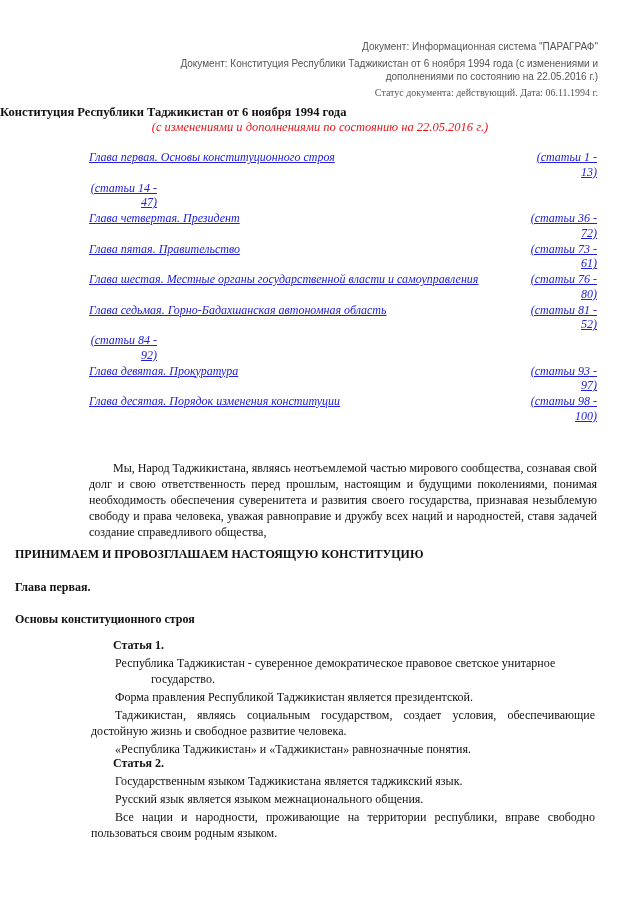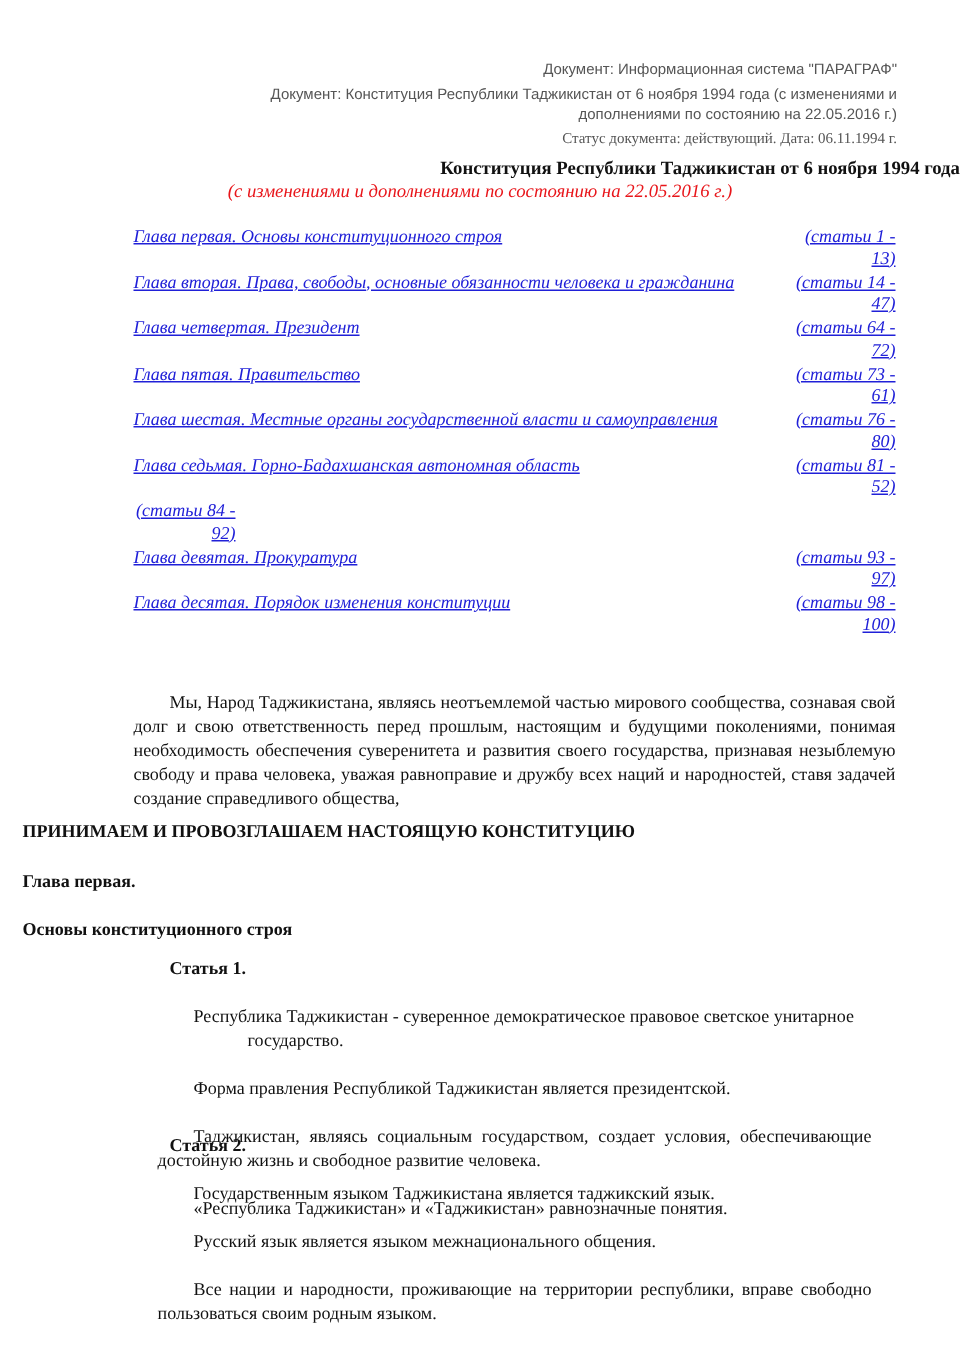--- a/index.html
+++ b/index.html
@@ -1,35 +1,35 @@
 <!DOCTYPE html>
 <html><head>
   <meta charset="utf-8">
   <style>
     html, body { margin: 0; padding: 0; background: #ffffff; }
     body { width: 640px; height: 905px; position: relative; overflow: hidden; font-family: "Liberation Serif", serif; color: #111; }
     .meta { position: absolute; right: 42px; text-align: right; font-family: "Liberation Sans", sans-serif; font-size: 10px; color: #555; line-height: 13px; }
     .meta1 { top: 40px; }
     .meta2 { top: 57px; width: 470px; }
     .meta3 { top: 86px; font-family: Liberation Serif, serif; }
-    .title { position: absolute; top: 105px; left: 0; width: 640px; text-align: right; font-weight: bold; font-size: 12.5px; }
+    .title { position: absolute; top: 105px; left: 0; width: 640px; text-align: left; font-weight: bold; font-size: 12.5px; }
     .subtitle { position: absolute; top: 120px; left: 0; width: 640px; text-align: center; font-style: italic; color: #e8161b; font-size: 12.5px; }
     .toc { position: absolute; top: 150px; left: 89px; width: 508px; }
     .toc-row { display: flex; justify-content: space-between; font-style: italic; font-size: 12px; line-height: 14.5px; margin-bottom: 1.5px; }
     .toc-row a { color: #2020d8; text-decoration: underline; }
     .toc-left { width: 425px; text-align: justify; }
     .toc-right { width: 68px; text-align: right; }
     .preamble { position: absolute; top: 460px; left: 89px; width: 508px; font-size: 12px; line-height: 16px; text-align: justify; text-indent: 24px; }
     .center-bold { position: absolute; left: 15px; width: 640px; text-align: left; font-weight: bold; font-size: 12px; }
     .proclaim { top: 547px; }
     .chapter { top: 580px; }
     .chapter-name { top: 612px; }
     .article { position: absolute; left: 89px; width: 508px; font-size: 12px; line-height: 16px; }
     .article-title { font-weight: bold; padding-left: 24px; }
-    .article p { margin: 16px; text-indent: 24px; text-align: justify; }
+    .article p { margin: 2px; text-indent: 24px; text-align: justify; }
     .article p.hang { padding-left: 24px; text-indent: 0; }
     .article p.hang .cont { display: block; padding-left: 36px; }
     .a1 { top: 637px; }
     .a2 { top: 755px; }
   </style>
 </head>
 <body>
 
 <div class="meta meta1">Документ: Информационная система "ПАРАГРАФ"</div>
 <div class="meta meta2">Документ: Конституция Республики Таджикистан от 6 ноября 1994 года (с изменениями и дополнениями по состоянию на 22.05.2016 г.)</div>
@@ -37,26 +37,25 @@
 
 <div class="title">Конституция Республики Таджикистан от 6 ноября 1994 года</div>
 <div class="subtitle">(с изменениями и дополнениями по состоянию на 22.05.2016 г.)</div>
 
 <div class="toc">
   <div class="toc-row">
     <div class="toc-left"><a>Глава первая. Основы конституционного строя</a></div>
     <div class="toc-right"><a>(статьи 1 - 13)</a></div>
   </div>
   <div class="toc-row">
-    <div class="toc-left"><a>Глава вторая. Права, свободы, основные обязанности человека и гражданина</a></div>
     <div class="toc-right"><a>(статьи 14 - 47)</a></div>
   </div>
   <div class="toc-row">
     <div class="toc-left"><a>Глава четвертая. Президент</a></div>
-    <div class="toc-right"><a>(статьи 64 - 72)</a></div>
+    <div class="toc-right"><a>(статьи 36 - 72)</a></div>
   </div>
   <div class="toc-row">
     <div class="toc-left"><a>Глава пятая. Правительство</a></div>
     <div class="toc-right"><a>(статьи 73 - 61)</a></div>
   </div>
   <div class="toc-row">
     <div class="toc-left"><a>Глава шестая. Местные органы государственной власти и самоуправления</a></div>
     <div class="toc-right"><a>(статьи 76 - 80)</a></div>
   </div>
   <div class="toc-row">

